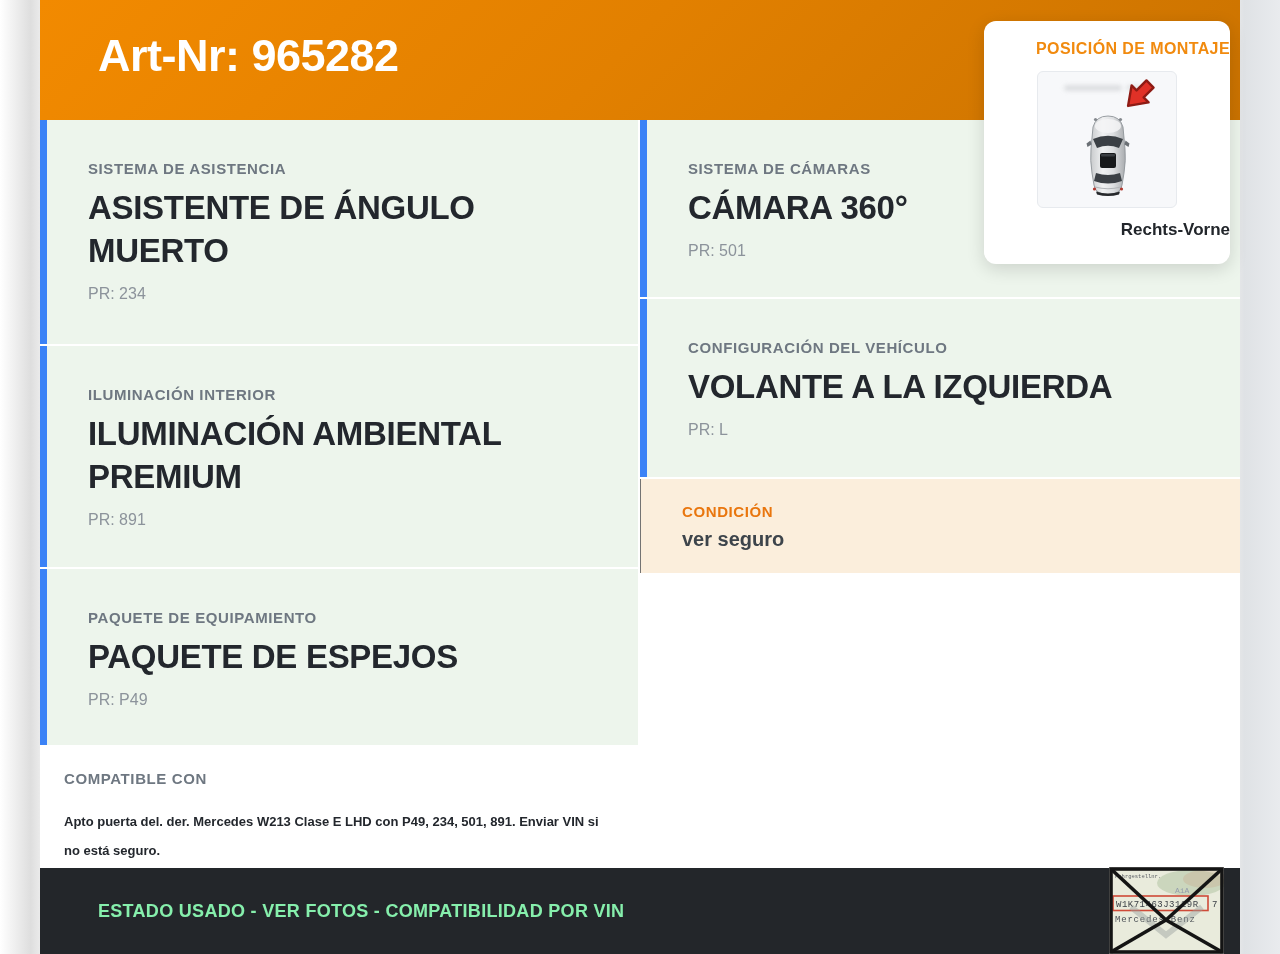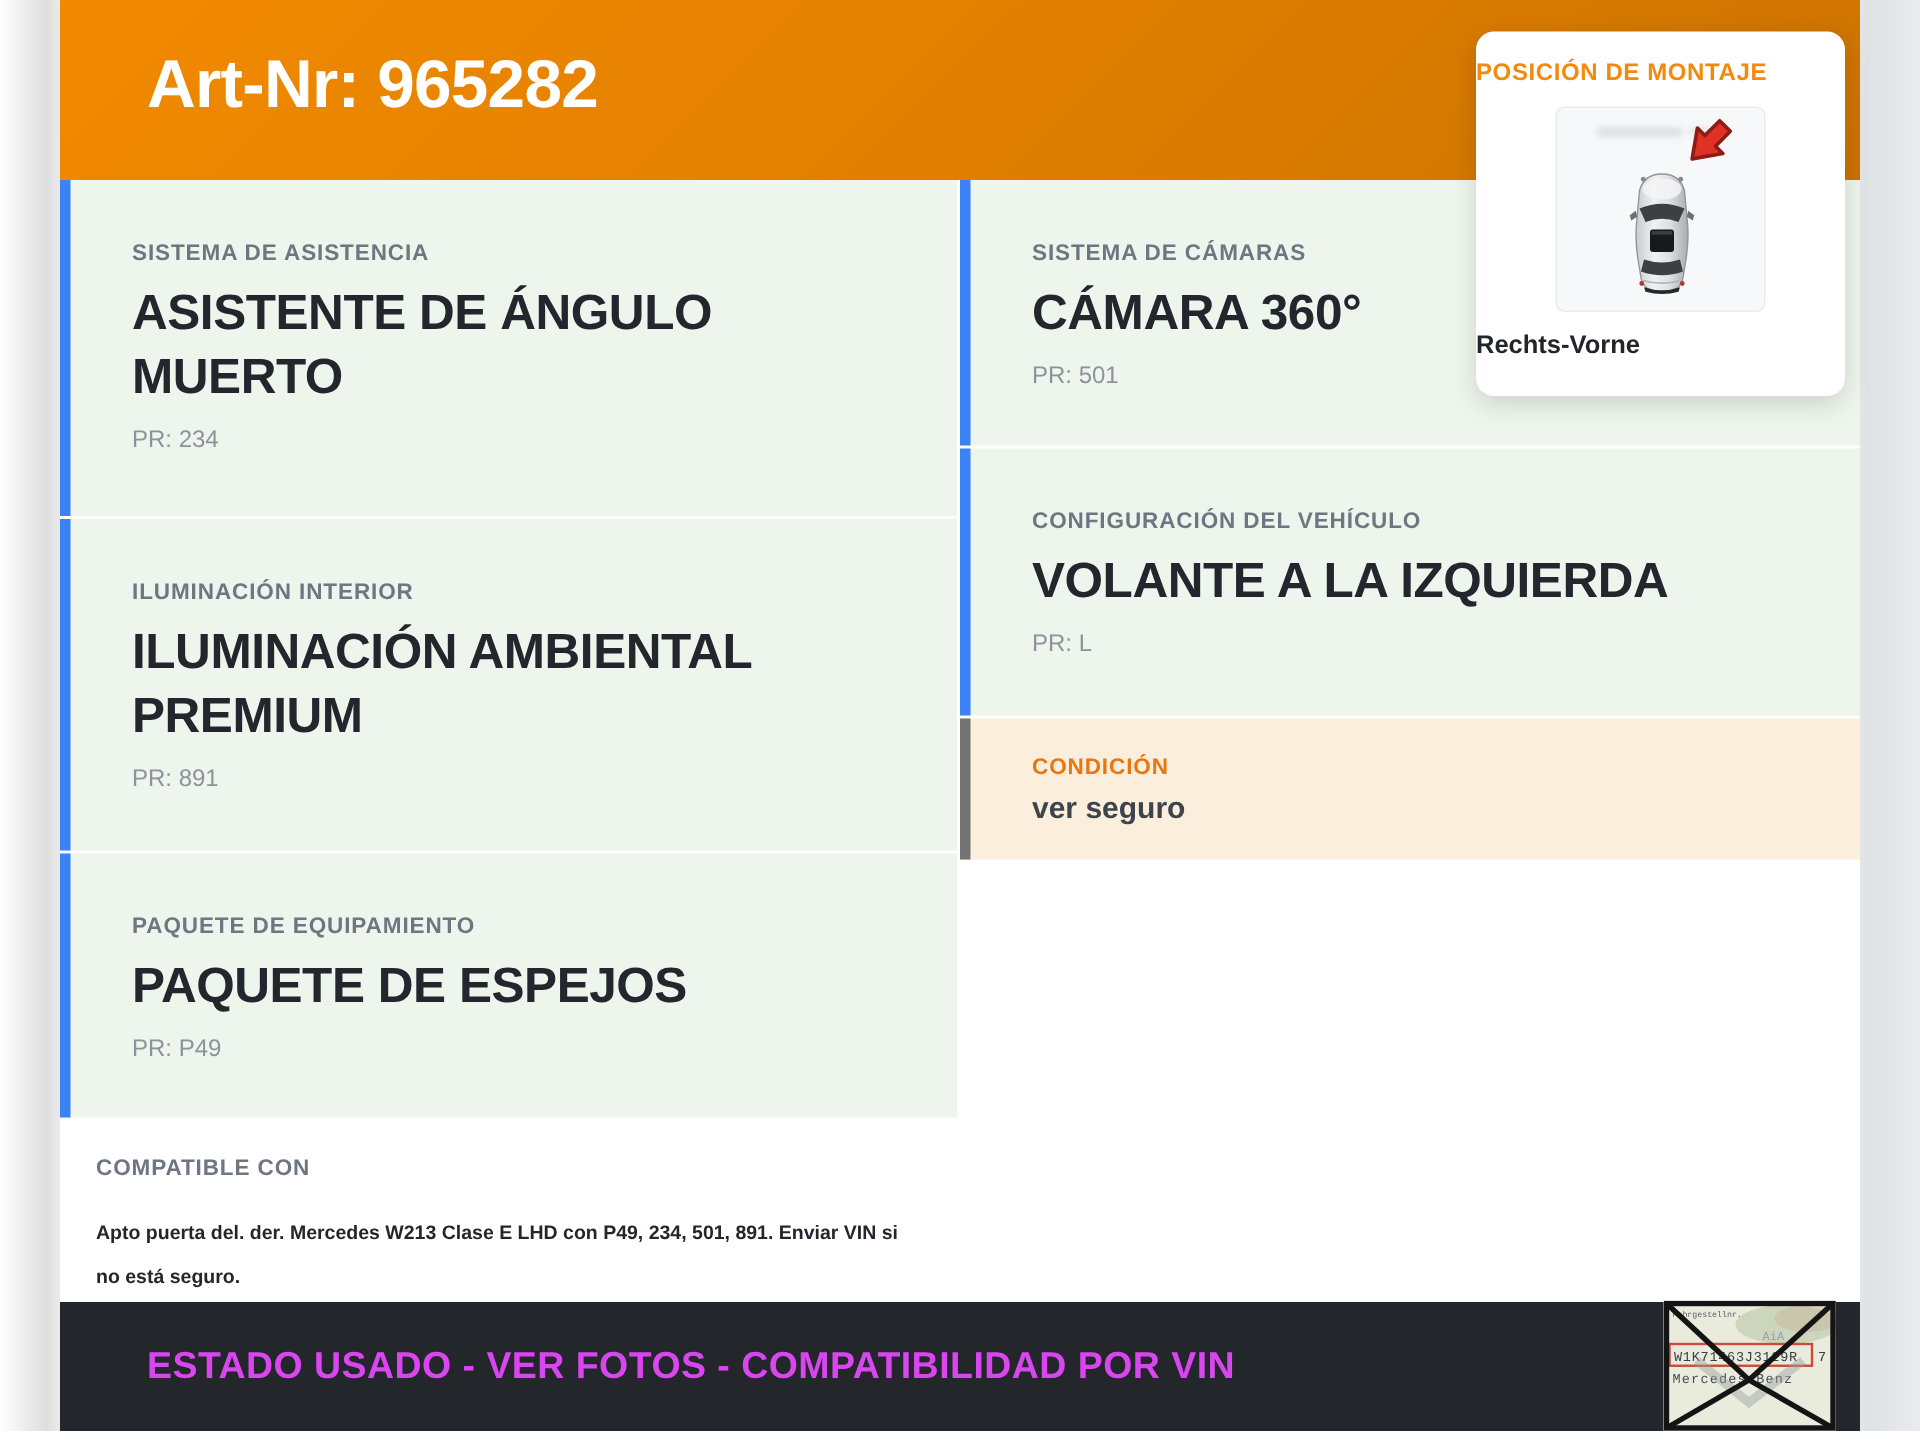--- a/index.html
+++ b/index.html
@@ -27,40 +27,40 @@
   .card .lbl { font-size:15px; font-weight:700; letter-spacing:.6px; color:#6E7781; margin-bottom:9px; }
   .card .ttl { font-size:33px; line-height:43px; font-weight:800; letter-spacing:-0.3px; color:#23272D; max-width:460px; }
   .card .pr  { font-size:16px; color:#8C939B; margin-top:13px; }
 
   .card.h224 { height:224px; }
   .card.h221 { height:221px; }
   .card.h176 { height:176px; }
   .card.h177 { height:177px; }
   .card.h178 { height:178px; }
 
-  .card.condition { height:94px; background:#FBEEDC; border-left:7px solid #737373; padding:24px 40px 0 41px; }
+  .card.condition { height:94px; background:#FBEEDC; border-left:1px solid #737373; padding:24px 40px 0 41px; }
   .card.condition .lbl { color:#E9760E; margin-bottom:8px; }
   .card.condition .val { font-size:20px; font-weight:600; color:#3D444B; }
 
   .card.compat { height:118px; background:#ffffff; border-left:none; padding:23px 24px 0 24px; }
   .card.compat .txt { font-size:13px; line-height:29px; font-weight:700; color:#23272D; max-width:545px; margin-top:20px; }
 
   
   .mount { position:absolute; left:944px; top:21px; width:246px; height:243px;
     background:#ffffff; border-radius:12px; box-shadow:0 5px 18px rgba(0,0,0,.14);
-    padding-top:19px; text-align:left; z-index:4; }
+    padding-top:19px; text-align:right; z-index:4; }
   .mount .mttl { font-size:16px; font-weight:800; letter-spacing:.4px; color:#F18A0E; }
   .mount .imgbox { width:140px; height:137px; margin:13px auto 0; background:#F7F8FA;
     border:1px solid #E7EAEE; border-radius:6px; position:relative; }
   .mount .cap { margin-top:12px; font-size:17px; font-weight:700; color:#22262B; }
 
   
   .footer { position:absolute; left:0; top:868px; width:1200px; height:86px; background:#23262A; }
   .footer .ftxt { position:absolute; left:58px; top:50%; transform:translateY(-50%);
-    color:#d946ef; font-size:25px; font-weight:800; letter-spacing:.3px; }
+    color:#86efac; font-size:18px; font-weight:800; letter-spacing:.3px; }
   .vinphoto { position:absolute; left:1053px; top:-1px; width:115px; height:87px; z-index:5;padding-left:16px; }
 </style>
 </head>
 <body>
 
 <div class="stage">
   <div class="content">
 
     <div class="header">
       <h1>Art-Nr: 965282</h1>

